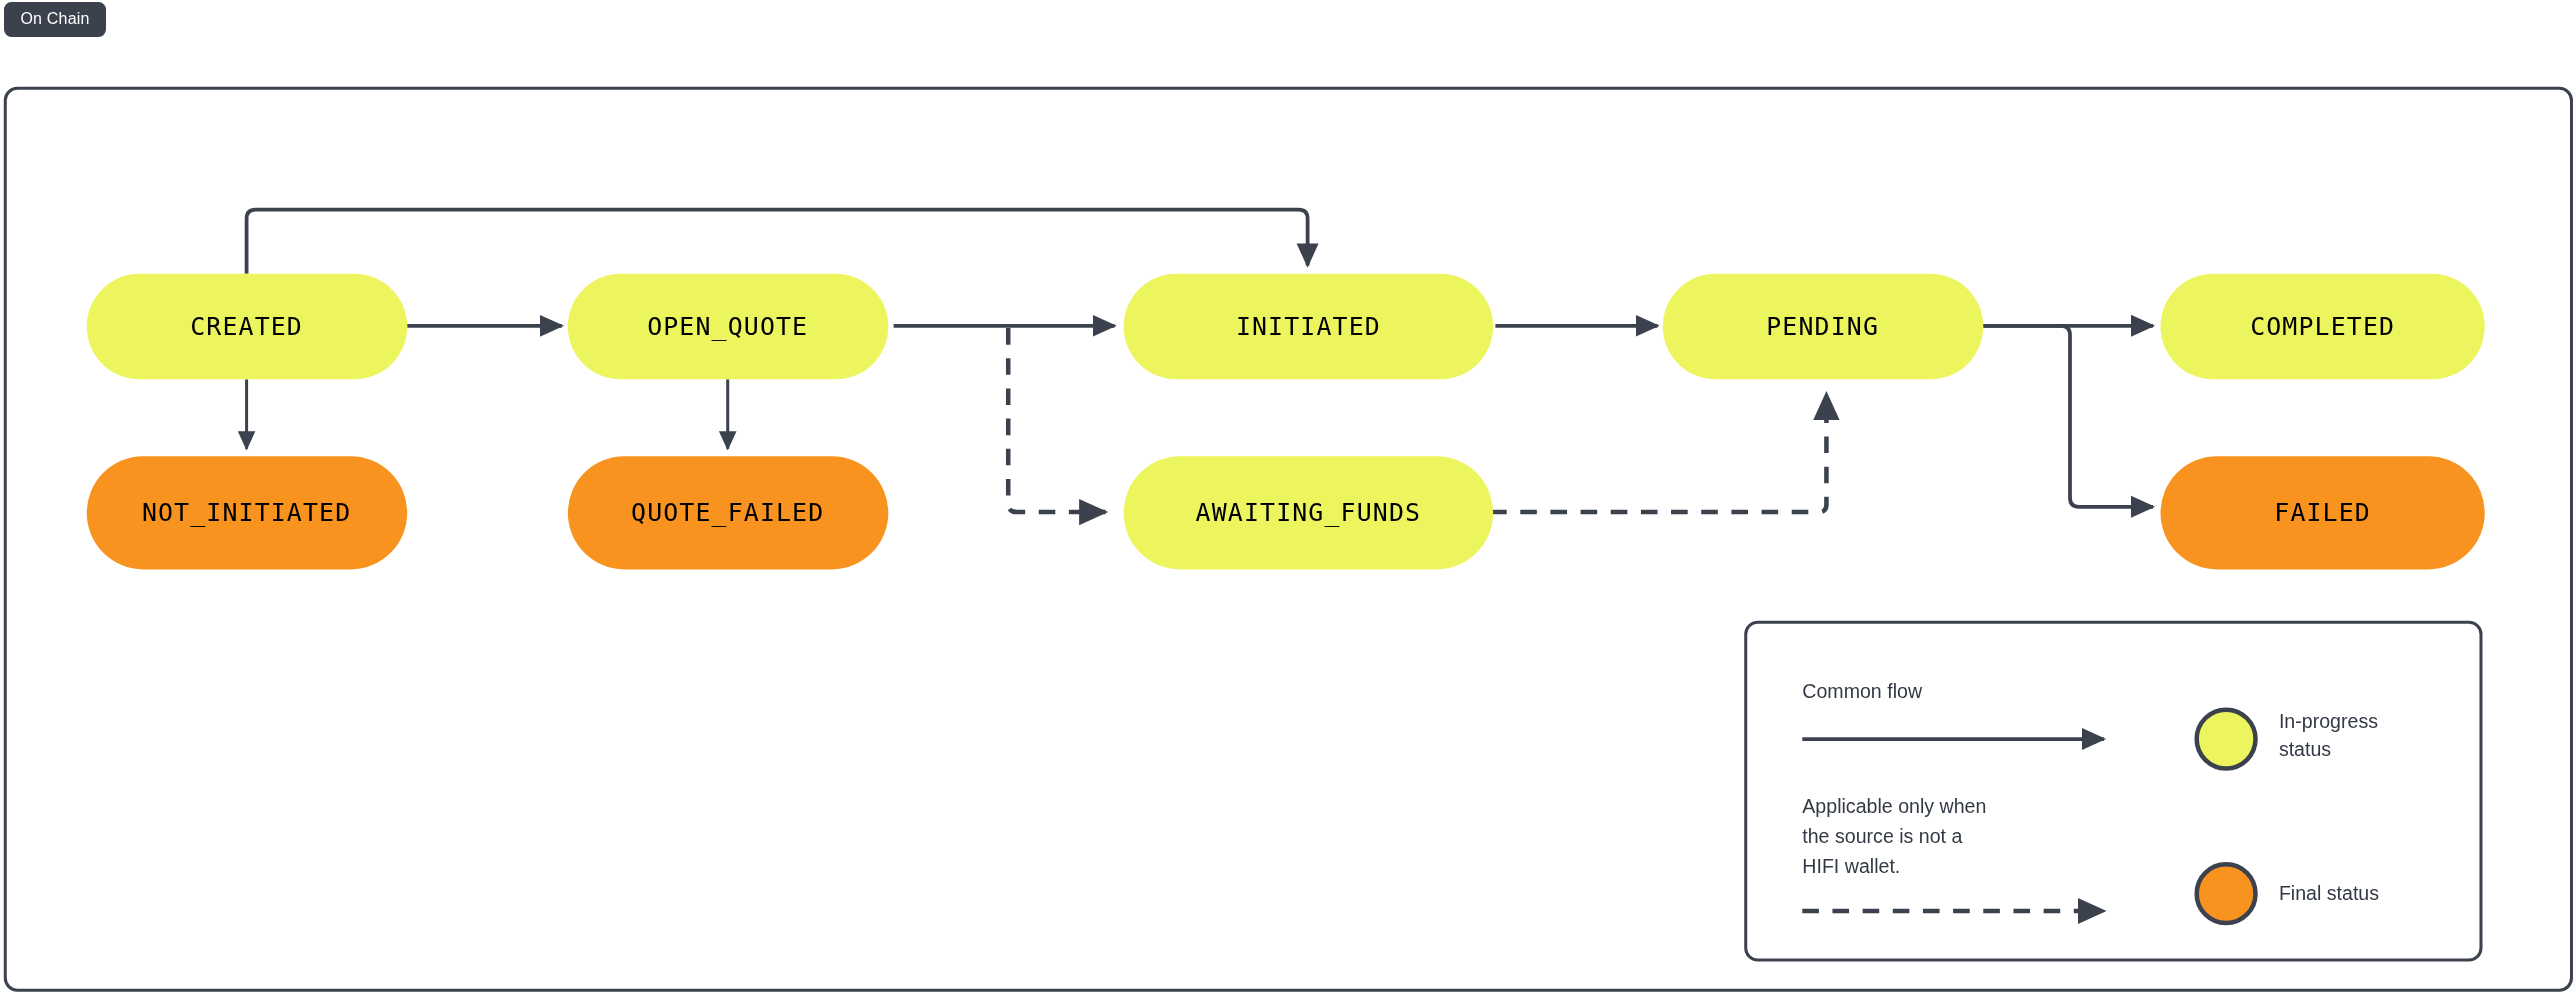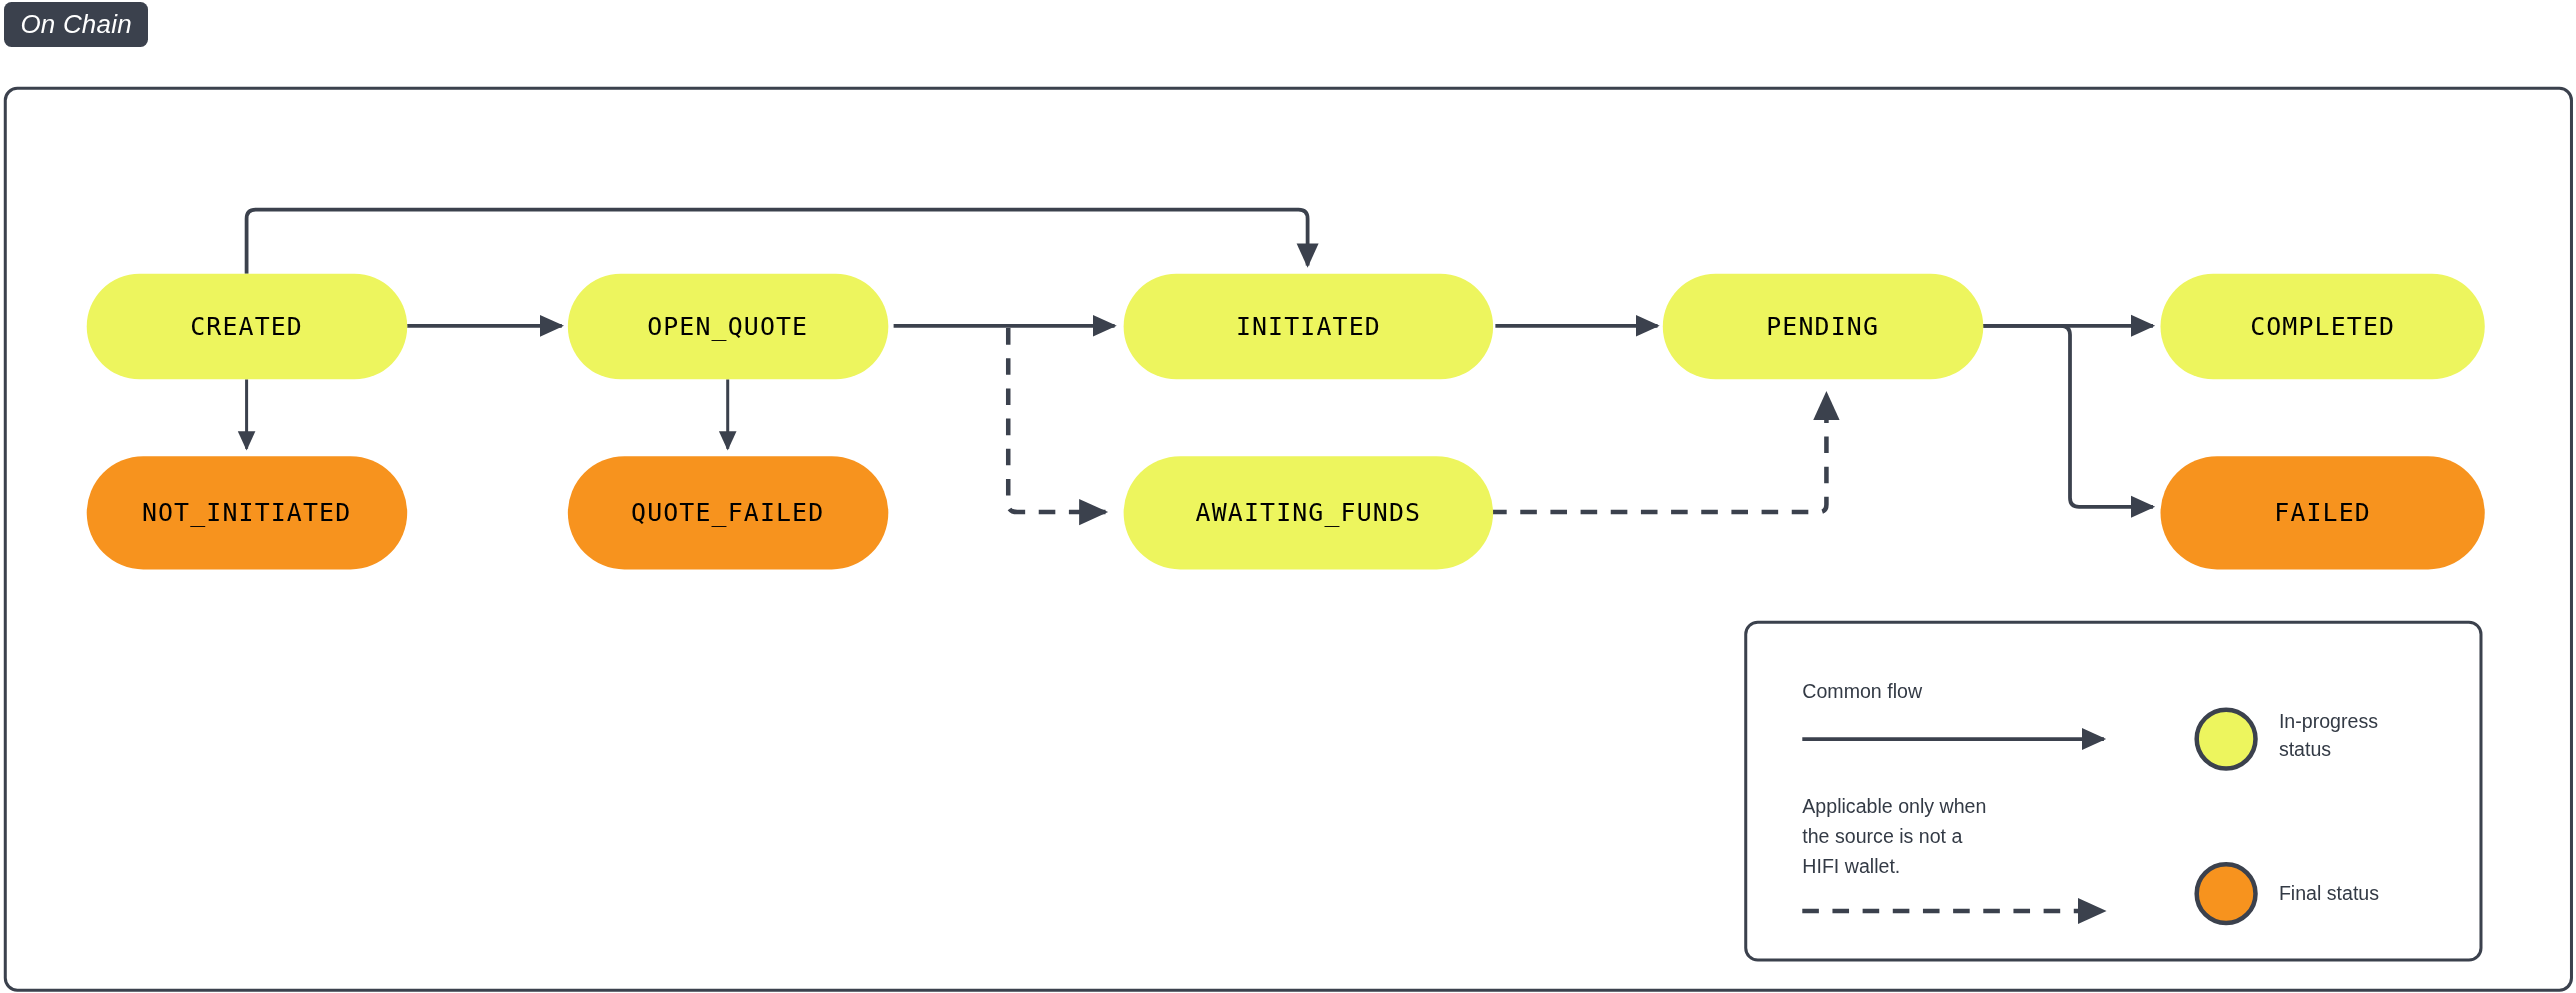--- a/index.html
+++ b/index.html
@@ -21,26 +21,25 @@
     height: 994px;
   }
   .tab-chip {
     position: absolute;
     left: 3.8px;
     top: 1.5px;
     background: #3b414d;
     color: #ffffff;
     border-radius: 7.5px;
     padding: 9px 16.6px 10.6px 16.6px;
-    font-size: 26px;
+    font-size: 16px;
     line-height: 1;
     font-family: "Liberation Sans", sans-serif;
     letter-spacing: 0.2px;
     white-space: nowrap;
-    font-style: italic;
   }
   svg.board {
     position: absolute;
     left: 0;
     top: 0;
   }
   .node-label {
     font-family: "DejaVu Sans Mono", "Liberation Mono", monospace;
     font-size: 33px;
     letter-spacing: 1.5px;

